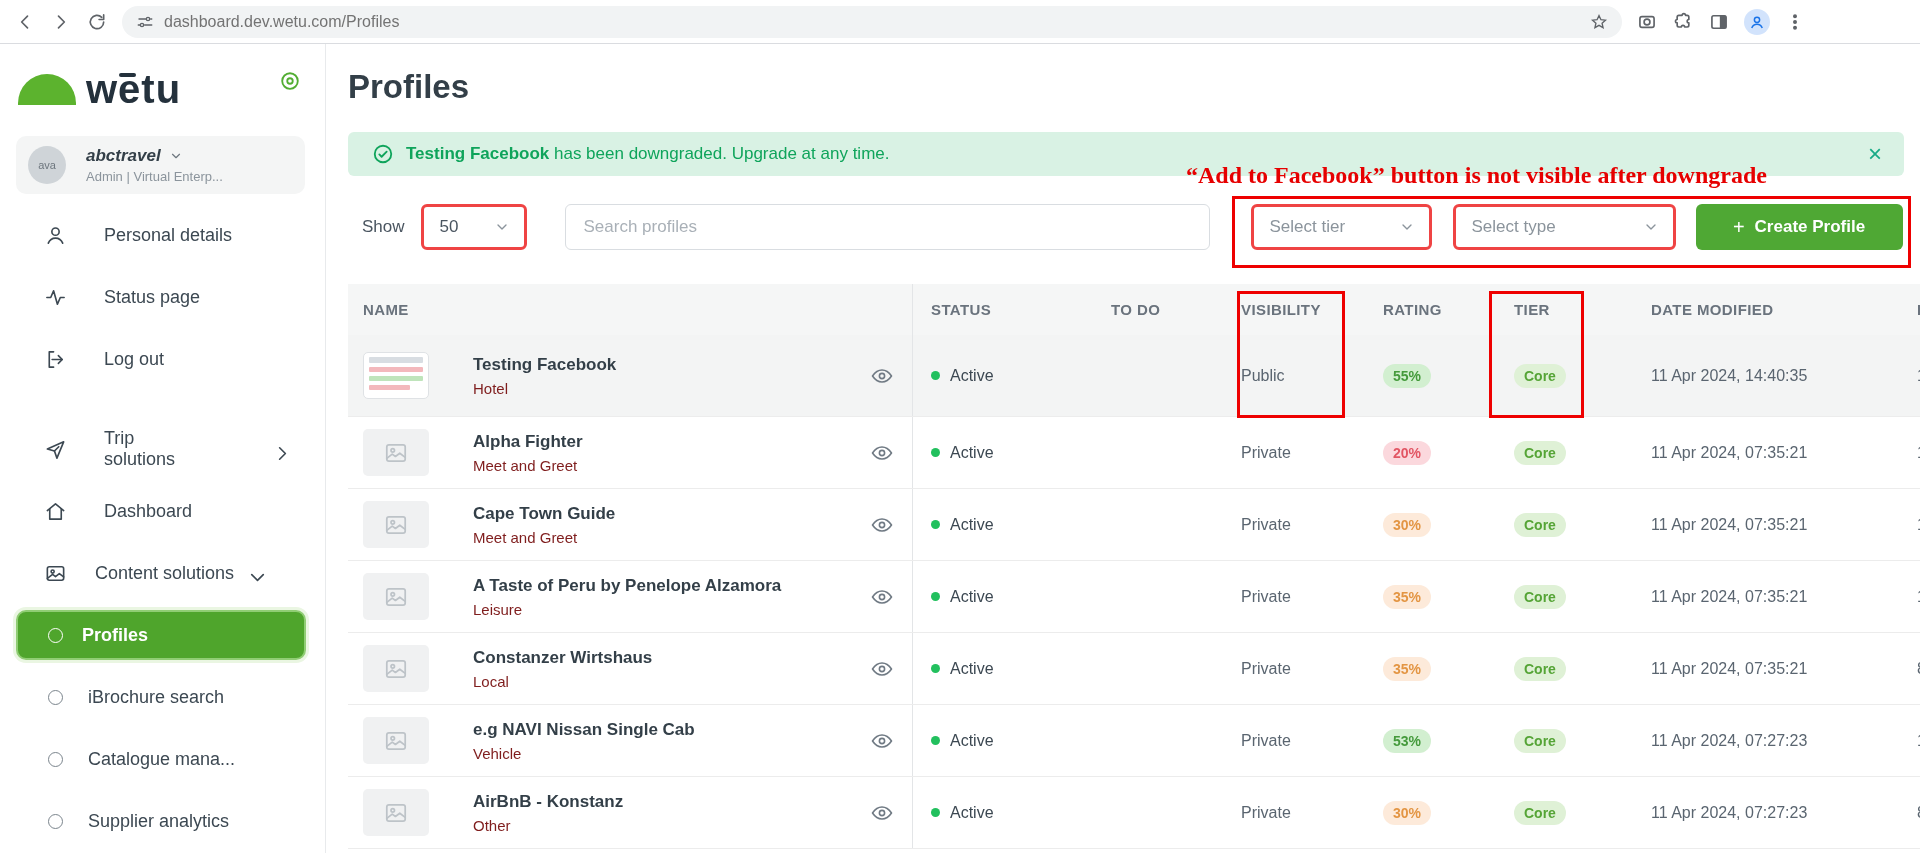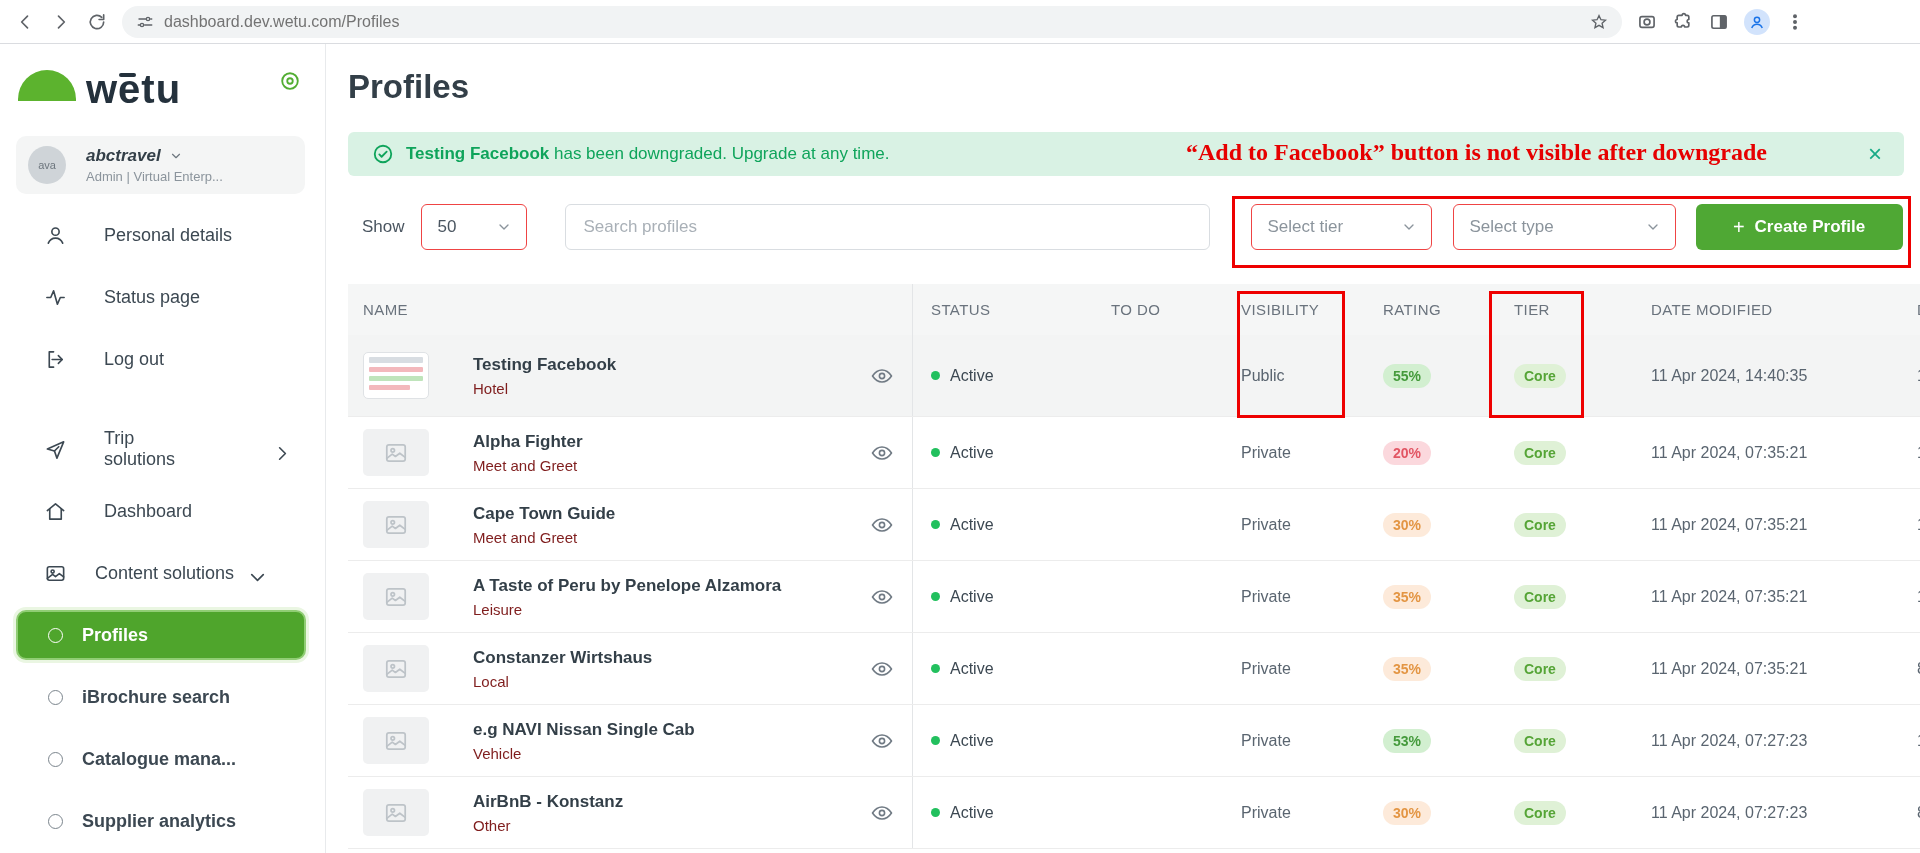--- a/index.html
+++ b/index.html
@@ -15,21 +15,21 @@
   .avatar-browser { width:26px; height:26px; border-radius:50%; background:#d2e3fc; display:flex; align-items:center; justify-content:center; }
   .avatar-browser svg { width:18px; height:18px; stroke:#1a73e8; fill:none; stroke-width:2; }
 
   
   .app { display:flex; height:809px; }
   .sidebar { width:326px; background:#fff; border-right:1px solid #e8eaec; flex:0 0 326px; overflow:hidden; }
   .main { flex:1; overflow:hidden; padding-left:22px; position:relative; }
 
   
   .side-top { padding:26px 24px 0 18px; display:flex; align-items:flex-start; justify-content:space-between; }
-  .logo { display:flex; align-items:flex-start; gap:10px; position:relative; }
+  .logo { display:flex; align-items:center; gap:10px; position:relative; }
   .logo-arch { width:58px; height:31px; background:#5cb32e; border-radius:58px 58px 0 0; }
   .logo-word { font-size:40px; font-weight:700; color:#24313c; letter-spacing:1px; line-height:0.95; position:relative; }
   .logo-word::after { content:""; position:absolute; left:33px; top:3px; width:17px; height:4px; background:#24313c; border-radius:2px; }
   .collapse-ic svg { width:22px; height:22px; stroke:#52ad32; fill:none; stroke-width:2; }
 
   .account-card { margin:28px 20px 0 16px; background:#f4f5f5; border-radius:10px; padding:10px 12px; display:flex; align-items:center; gap:20px; cursor:pointer; }
   .avatar-app { width:38px; height:38px; border-radius:50%; background:#cfd4d8; color:#6d767e; font-size:11px; display:flex; align-items:center; justify-content:center; overflow:hidden; flex:0 0 38px; }
   .acc-name-row { display:flex; align-items:center; gap:8px; }
   .acc-name { font-size:17px; font-weight:700; color:#333f48;font-style:italic; }
   .acc-role { font-size:13px; color:#8b949c; margin-top:3px; }
@@ -38,56 +38,56 @@
 
   .menu { margin-top:10px; }
   .menu-item { height:62px; display:flex; align-items:center; padding-left:44px; gap:37px; font-size:18px; color:#3c4852; cursor:pointer; }
   .menu-item svg { width:23px; height:23px; stroke:#3c4852; fill:none; stroke-width:1.7; stroke-linecap:round; stroke-linejoin:round; flex:0 0 23px; }
   .nav { margin-top:28px; }
   .menu-item .spacer { flex:1; }
   .menu-item .chev { margin-right:40px; }
   .menu-item.inline-chev { gap:28px; }
   .menu-item.inline-chev .chev { margin-left:-16px; margin-right:0; }
 
-  .menu-item.bullet { padding-left:48px; gap:19px;font-weight:bold; }
+  .menu-item.bullet { padding-left:48px; gap:25px; }
   .bullet-ic { width:15px; height:15px; border:1.8px solid #7b858d; border-radius:50%; flex:0 0 15px; }
 
   .pill-slot { height:62px; display:flex; align-items:center; }
   .pill { margin-left:16px; width:290px; height:50px; background:#4fa52c; border:2px solid #90cd74; box-shadow:0 0 0 3px #eaf6e2; border-radius:10px; display:flex; align-items:center; padding-left:30px; gap:19px; cursor:pointer; }
   .pill .bullet-ic { border-color:#ffffff; }
   .pill .lbl { color:#fff; font-size:18px; font-weight:600; }
 
   
   .page-title { margin-top:24px; font-size:33px; font-weight:600; color:#333f48; }
 
   .banner { margin-top:26px; margin-right:16px; height:44px; background:#d9f2e4; border-radius:6px; display:flex; align-items:center; padding:0 24px; gap:12px; position:relative; }
   .banner svg { width:22px; height:22px; stroke:#0fa45b; fill:none; stroke-width:2; stroke-linecap:round; stroke-linejoin:round; flex:0 0 22px; }
   .banner .txt { font-size:17px; color:#0fa45b; }
   .banner .txt b { font-weight:700; }
   .banner-close { position:absolute; right:22px; top:50%; transform:translateY(-50%); font-size:24px; color:#17ab87; cursor:pointer; line-height:1; }
 
   .controls { margin-top:28px; display:flex; align-items:center; }
   .show-label { margin-left:14px; font-size:17px; color:#4a5560; }
-  .select-box { height:46px; border:1px solid #ef4444; border-radius:6px; background:#fff; display:flex; align-items:center; justify-content:space-between; padding:0 14px 0 16px; cursor:pointer; }
+  .select-box { height:46px; border:3px solid #ef4444; border-radius:6px; background:#fff; display:flex; align-items:center; justify-content:space-between; padding:0 14px 0 16px; cursor:pointer; }
   .select-box .val { font-size:17px; color:#4a5560; }
   .select-box .ph { font-size:17px; color:#8b949c; }
   .select-box svg { width:16px; height:16px; stroke:#8b949c; fill:none; stroke-width:2; stroke-linecap:round; stroke-linejoin:round; }
   .sb-show { width:106px; margin-left:16px; }
   .search-input { margin-left:38px; width:645px; height:46px; border:1px solid #d9dde1; border-radius:6px; padding:0 18px; font-size:17px; color:#4a5560; font-family:inherit; }
   .search-input::placeholder { color:#a9b0b7; }
   .sb-tier { width:181px; margin-left:41px; }
   .sb-type { width:223px; margin-left:21px; }
   .create-btn { margin-left:20px; width:207px; height:46px; background:#4caf50; background:#4fa834; border:none; border-radius:6px; color:#fff; font-size:17px; font-weight:600; font-family:inherit; display:flex; align-items:center; justify-content:center; gap:10px; cursor:pointer; }
   .create-btn .plus { font-size:20px; font-weight:400; }
 
   
   .table-wrap { margin-top:34px; width:1572px; overflow:hidden; }
   .tgrid { display:grid; grid-template-columns:565px 180px 130px 142px 131px 137px 266px 100px; align-items:center; }
   .thead { background:#f5f6f6; height:51px; }
-  .thead .hcell { font-size:15px; font-weight:400; color:#6a737d; letter-spacing:0.4px; padding-left:18px; }
+  .thead .hcell { font-size:15px; font-weight:700; color:#6a737d; letter-spacing:0.4px; padding-left:18px; }
   .hcell.c-name { padding-left:15px; height:51px; display:flex; align-items:center; border-right:1px solid #e3e5e7; }
   .trow { height:72px; border-bottom:1px solid #ececec; background:#fff; cursor:pointer; }
   .trow.highlight { height:82px; background:#f3f4f4; }
   .cell { font-size:16px; color:#5a6570; padding-left:18px; }
   .c-name { padding-left:15px; display:flex; align-items:center; height:100%; border-right:1px solid #e3e5e7; }
   .thumb { width:66px; height:47px; border-radius:5px; margin-right:44px; flex:0 0 66px; }
   .thumb-ph { background:#f0f1f2; display:flex; align-items:center; justify-content:center; }
   .thumb-ph svg { width:26px; height:26px; stroke:#bdc3c8; fill:none; stroke-width:1.6; stroke-linecap:round; stroke-linejoin:round; }
   .thumb-shot { background:#fff; border:1px solid #dfe2e5; padding:4px 5px; display:flex; flex-direction:column; gap:4px; }
   .ts-top { height:6px; background:#d8dde2; border-radius:1px; }
@@ -103,21 +103,21 @@
   .c-status { display:flex; align-items:center; gap:10px; color:#3c4852; }
   .dot { width:9px; height:9px; border-radius:50%; background:#22c05e; flex:0 0 9px; }
   .badge { display:inline-block; font-size:14px; font-weight:700; padding:4px 10px; border-radius:12px; }
   .tone-green { background:#d2efd0; color:#459a3c; }
   .tone-red { background:#fbd8dd; color:#e25563; }
   .tone-orange { background:#fdeada; color:#e39543; }
   .tier-badge { background:#dff1d6; color:#55a436; }
   .c-cut { color:#5a6570; }
 
   
-  .ann-text { position:absolute; left:1186px; top:139px; font-family:"Liberation Serif","DejaVu Serif",serif; font-size:24px; font-weight:700; color:#e60000; z-index:30; white-space:nowrap; }
+  .ann-text { position:absolute; left:1186px; top:162px; font-family:"Liberation Serif","DejaVu Serif",serif; font-size:24px; font-weight:700; color:#e60000; z-index:30; white-space:nowrap; }
   .red-rect { position:absolute; border:3px solid #ee0000; z-index:25; pointer-events:none; }
   .rr-filters { left:1232px; top:196px; width:679px; height:72px; }
   .rr-visibility { left:1237px; top:291px; width:108px; height:127px; }
   .rr-tier { left:1489px; top:291px; width:95px; height:127px; }
 </style>
 </head>
 <body>
 
 <div class="browser-bar">
   <span class="bicon">

